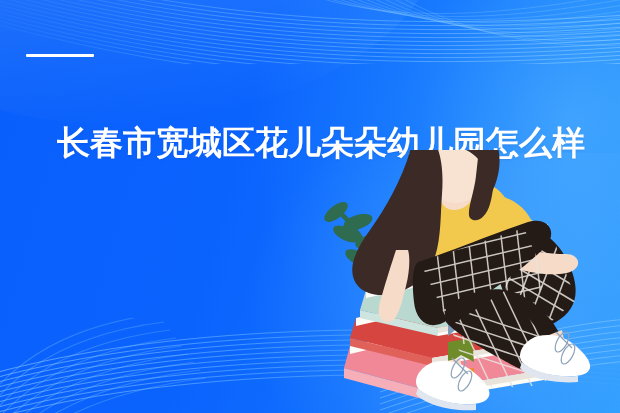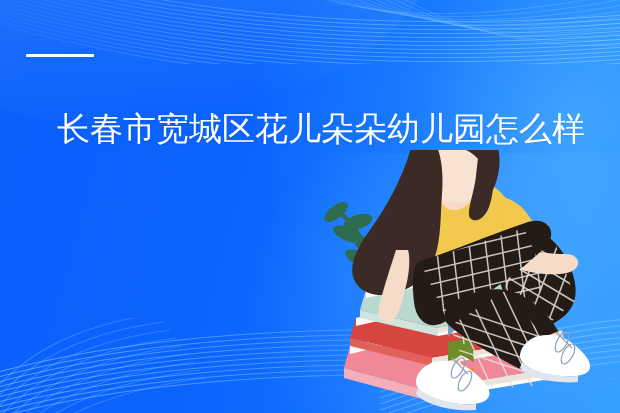--- a/index.html
+++ b/index.html
@@ -33,24 +33,24 @@
     border-radius:50%;
     background:linear-gradient(180deg,rgba(150,215,255,.30),rgba(150,215,255,0));
     transform:rotate(-8deg);
   }
   
   .title-rule{
     position:absolute;left:26px;top:54px;width:68px;height:3px;
     background:#ffffff;border-radius:1px;
   }
   .title{
-    position:absolute;left:57px;top:89px;
+    position:absolute;left:57px;top:103px;
     color:#ffffff;
     font-size:33px;line-height:36px;
-    font-weight:400;
+    font-weight:700;
     letter-spacing:0px;
     white-space:nowrap;
     font-family:"DejaVu Sans","Liberation Sans",sans-serif;
     text-shadow:0 1px 2px rgba(0,40,120,.12);
   }
   
   .illo{position:absolute;left:300px;top:150px;width:320px;height:263px;}
   .illo svg{display:block;}
 </style>
 </head>

